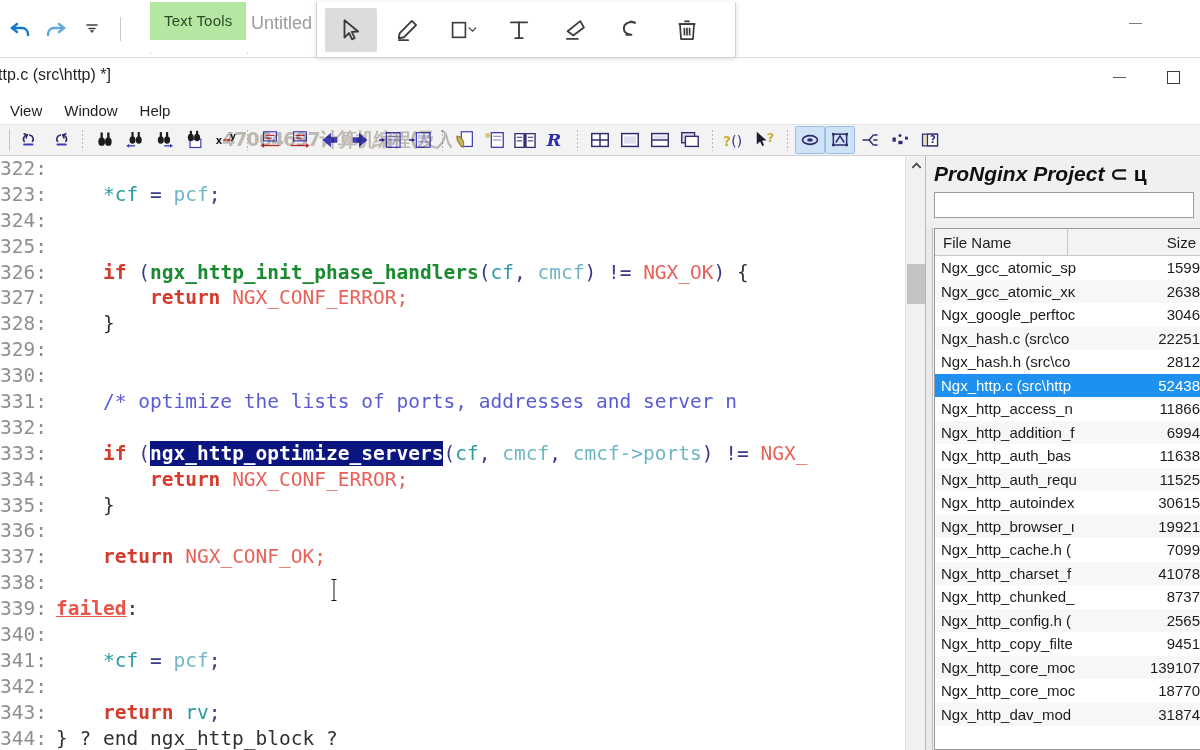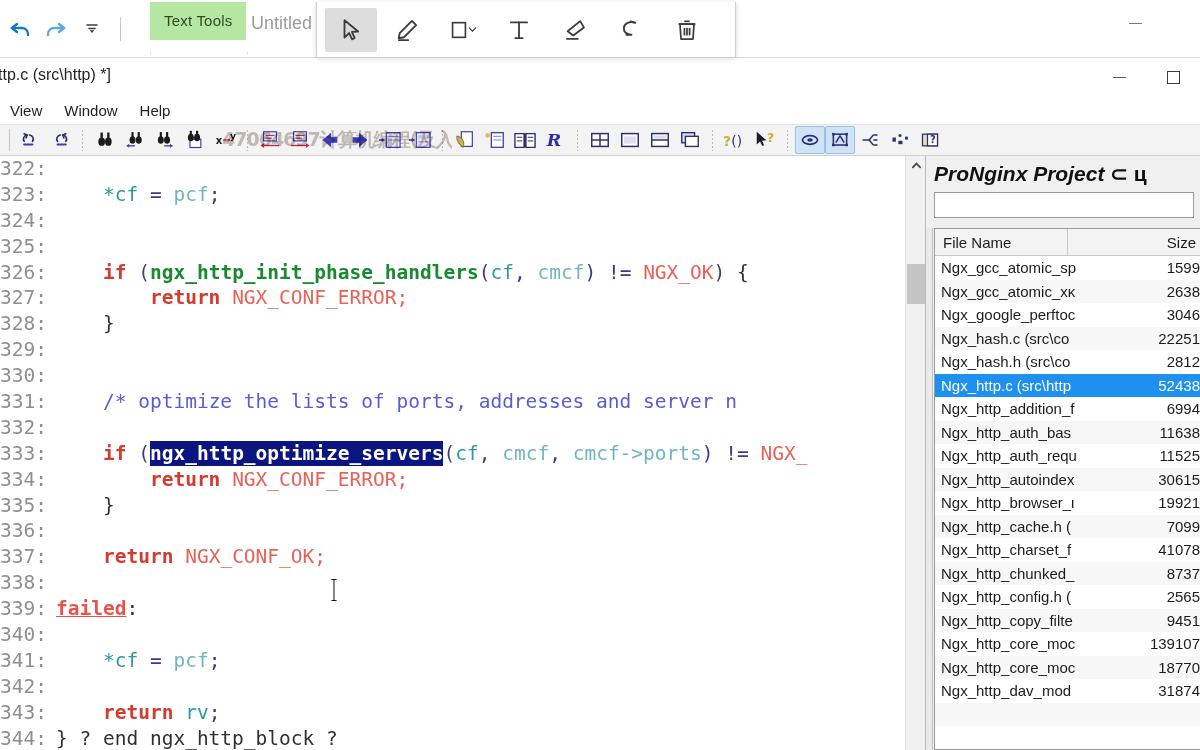--- a/index.html
+++ b/index.html
@@ -608,20 +608,24 @@
               </div>
               <div class="fp-row">
                 <div class="c-name">Ngx_hash.h (src\co</div>
                 <div class="c-size">2812</div>
               </div>
               <div class="fp-row selected">
                 <div class="c-name">Ngx_http.c (src\http</div>
                 <div class="c-size">52438</div>
               </div>
               <div class="fp-row">
+                <div class="c-name">Ngx_http_access_n</div>
+                <div class="c-size">11866</div>
+              </div>
+              <div class="fp-row">
                 <div class="c-name">Ngx_http_addition_f</div>
                 <div class="c-size">6994</div>
               </div>
               <div class="fp-row">
                 <div class="c-name">Ngx_http_auth_bas</div>
                 <div class="c-size">11638</div>
               </div>
               <div class="fp-row">
                 <div class="c-name">Ngx_http_auth_requ</div>
                 <div class="c-size">11525</div>

